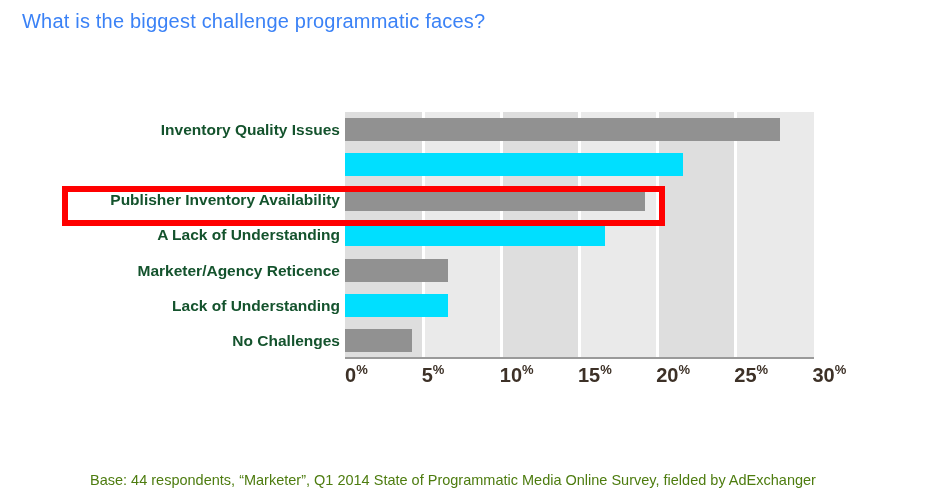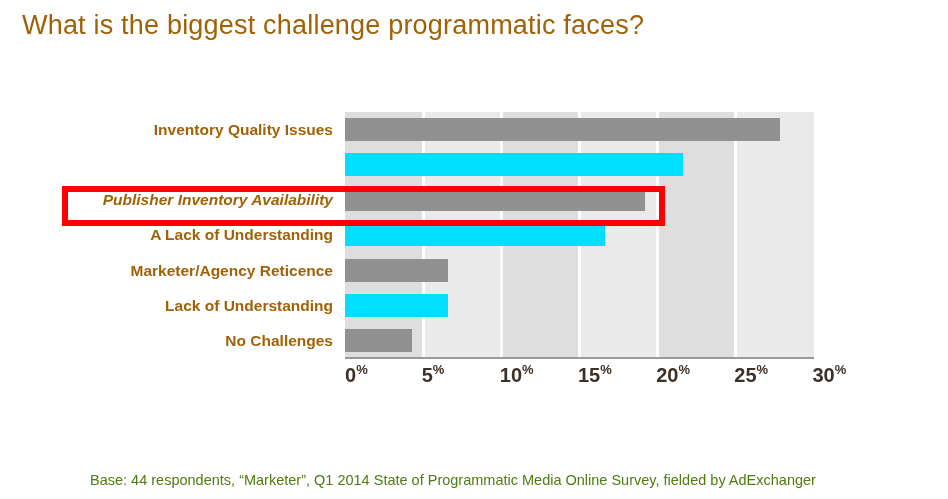--- a/index.html
+++ b/index.html
@@ -13,23 +13,23 @@
     font-family: "Liberation Sans", sans-serif;
     overflow: hidden;
     position: relative;
   }
 
   
   #chart-title {
     position: absolute;
     left: 22px;
     top: 10px;
-    font-size: 27px;
+    font-size: 20px;
     font-weight: 400;
-    color: #a16207;
+    color: #3b82f6;
     letter-spacing: 0.2px;
     white-space: nowrap;
   }
 
   
   #plot-area {
     position: absolute;
     left: 345px;
     top: 112px;
     width: 469px;
@@ -74,26 +74,26 @@
     left: 0;
     top: 6px;
     height: 23px;
   }
   .bar.gray { background: #919191; }
   .bar.cyan { background: #00dfff; }
 
   
   .cat-label {
     position: absolute;
-    right: 7px;
+    right: 0;
     width: 330px;
     text-align: right;
     font-size: 15.5px;
     font-weight: bold;
-    color: #a16207;
+    color: #14532d;
     white-space: nowrap;
     line-height: 35.14px;
   }
   #cat-labels {
     position: absolute;
     left: 5px;
     top: 112px;
     width: 335px;
     height: 246px;
   }
@@ -182,21 +182,21 @@
   </div>
   <div class="row" style="top:210.86px;">
     <div class="bar gray" style="width:67.22px;"></div>
   </div>
 </div>
 
 <div id="axis-line"></div>
 
 <div id="cat-labels">
   <div class="cat-label" style="top:0px;">Inventory Quality Issues</div>
-  <div class="cat-label" style="top:70.29px;font-style:italic;">Publisher Inventory Availability</div>
+  <div class="cat-label" style="top:70.29px;">Publisher Inventory Availability</div>
   <div class="cat-label" style="top:105.43px;">A Lack of Understanding</div>
   <div class="cat-label" style="top:140.57px;">Marketer/Agency Reticence</div>
   <div class="cat-label" style="top:175.71px;">Lack of Understanding</div>
   <div class="cat-label" style="top:210.86px;">No Challenges</div>
 </div>
 
 <div id="x-ticks">
   <div class="tick" style="left:0px;">
     <span>0</span><span class="pct">%</span>
   </div>

